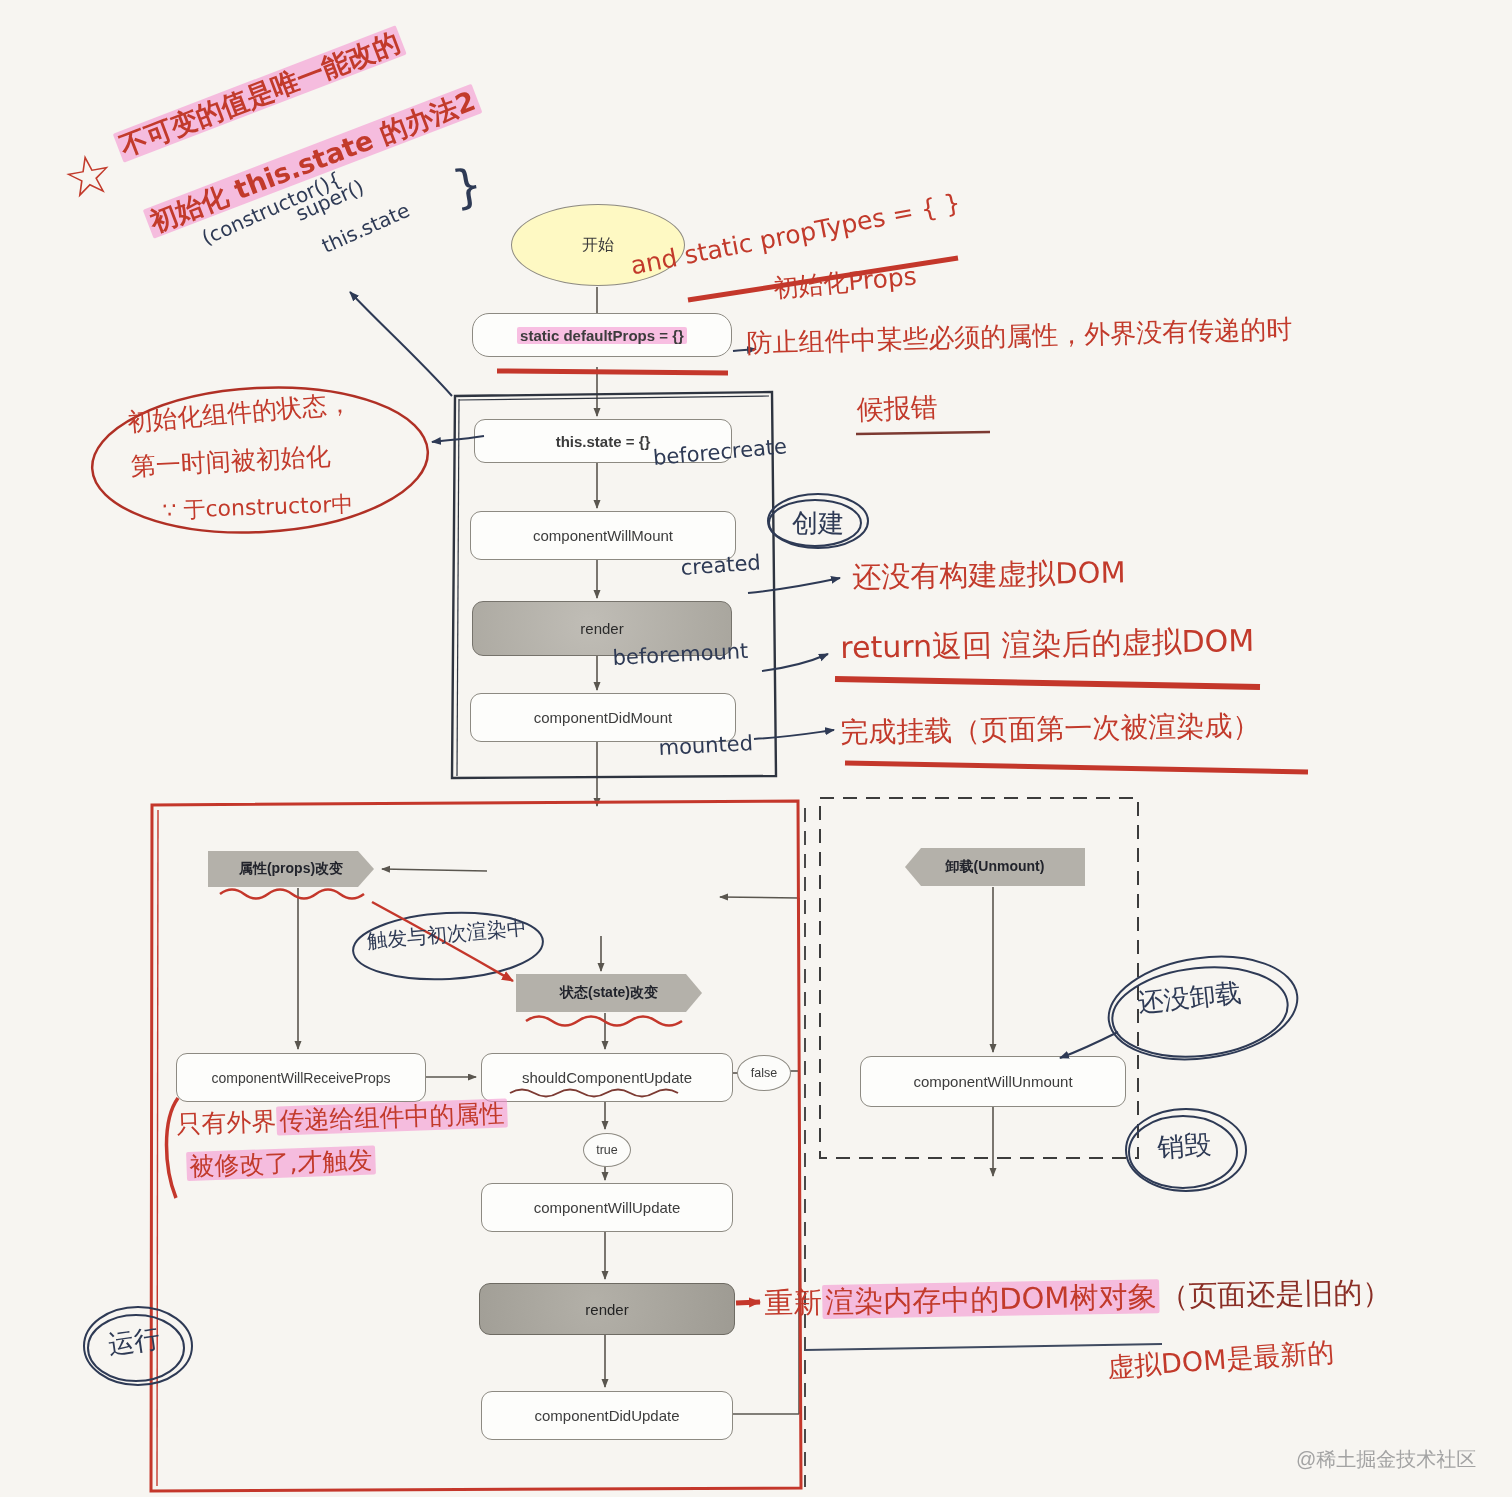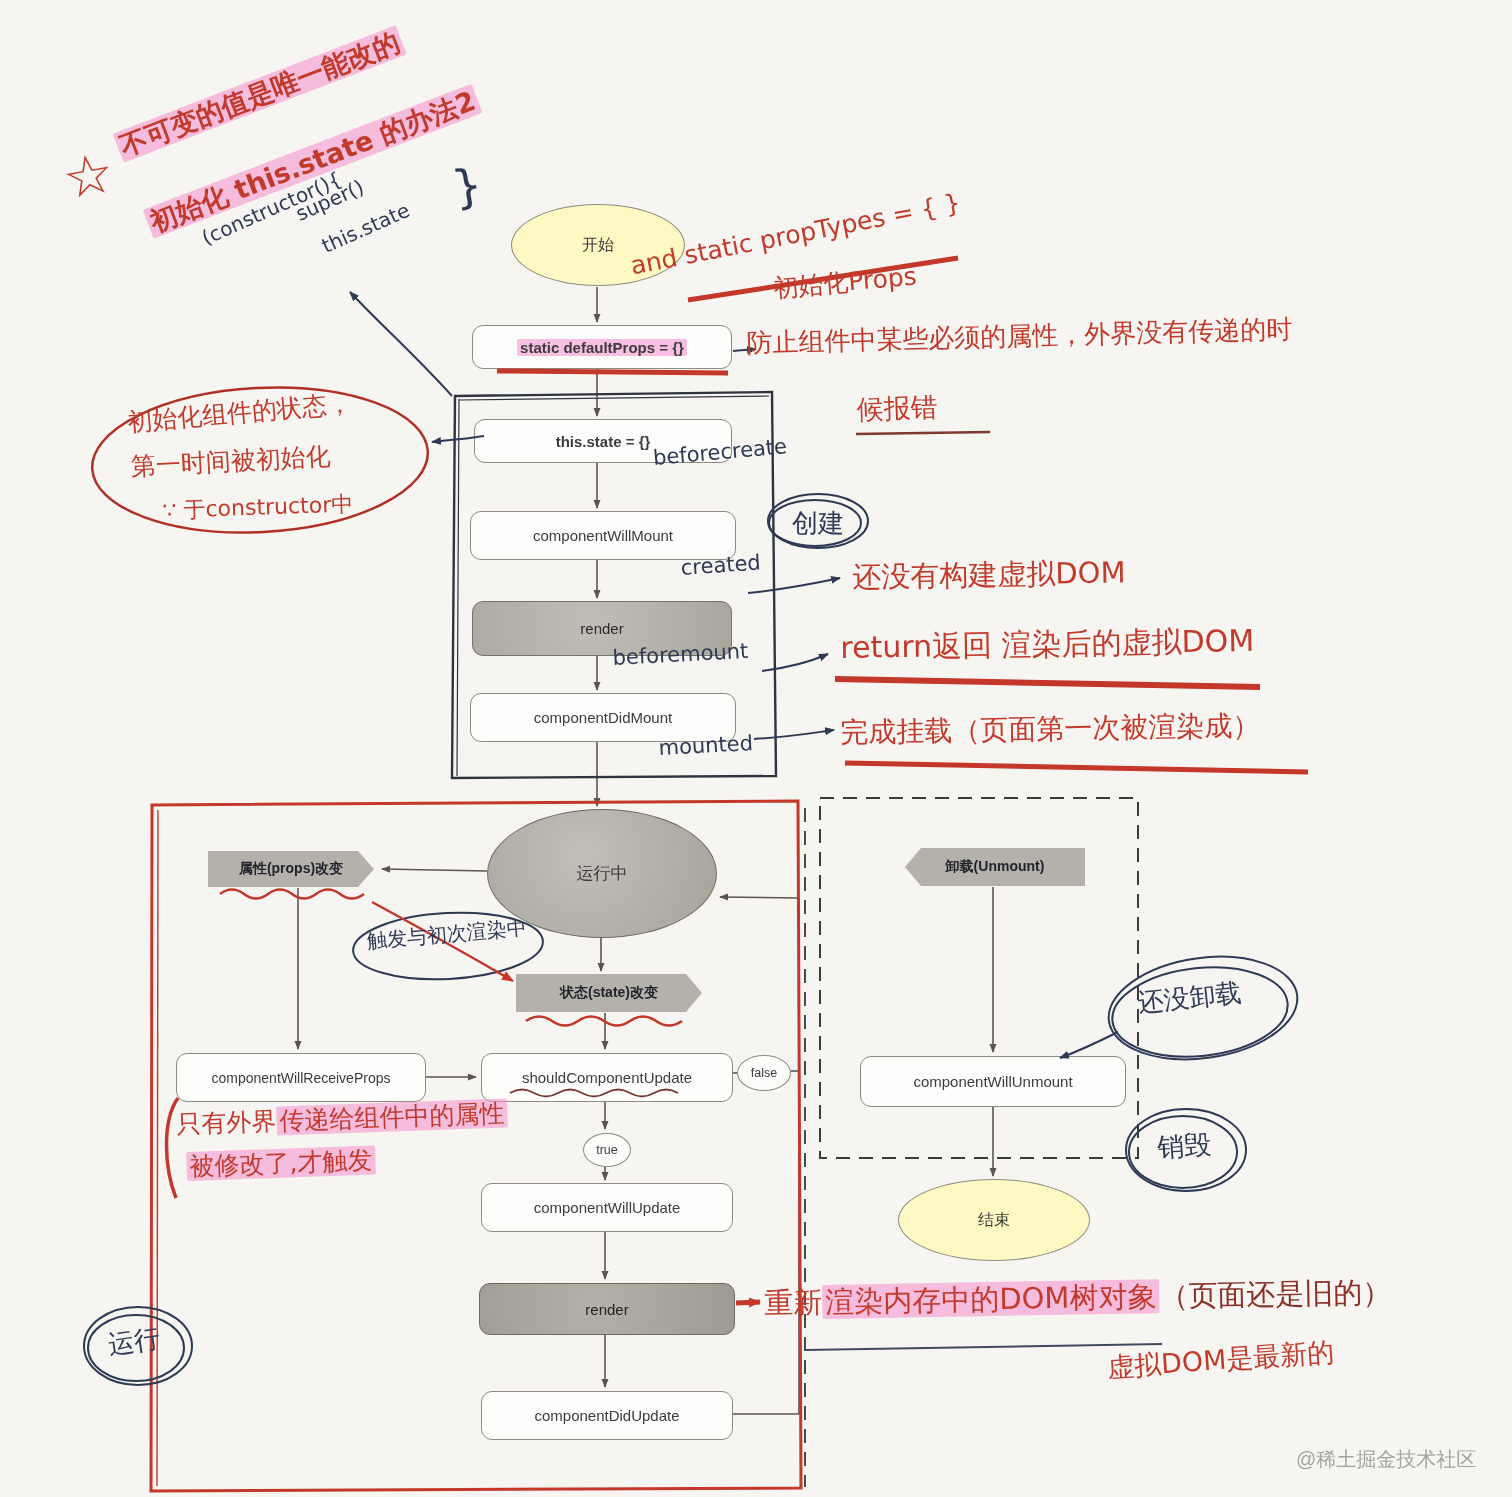--- a/index.html
+++ b/index.html
@@ -62,43 +62,40 @@
       <line x1="605" y1="1334" x2="605" y2="1387" marker-end="url(#mg)"></line>
       <line x1="993" y1="887" x2="993" y2="1052" marker-end="url(#mg)"></line>
       <line x1="993" y1="1106" x2="993" y2="1176" marker-end="url(#mg)"></line>
     </g>
   </svg>
 
   <div class="ellipse" style="left:511px;top:204px;width:172px;height:80px;">
     <span>开始</span>
   </div>
 
-  <div class="node" style="left:472px;top:325px;width:258px;height:42px;font-weight:bold;">
+  <div class="node" style="left:472px;top:313px;width:258px;height:42px;font-weight:bold;border-radius:17px;">
     <span class="hl">static defaultProps = {}</span>
   </div>
 
   <div class="node" style="left:474px;top:419px;width:256px;height:42px;font-weight:bold;">
     <span>this.state = {}</span>
   </div>
 
   <div class="node" style="left:470px;top:511px;width:264px;height:47px;">
     <span>componentWillMount</span>
   </div>
 
   <div class="node shaded" style="left:472px;top:601px;width:258px;height:53px;">
     <span>render</span>
   </div>
 
   <div class="node" style="left:470px;top:693px;width:264px;height:47px;">
     <span>componentDidMount</span>
   </div>
 
-  <div class="ellipse shaded" style="left:487px;top:809px;width:228px;height:127px;font-size:17px;">
-    <span>运行中</span>
-  </div>
 
   <div class="tag" style="left:208px;top:851px;width:166px;height:36px;">
     <span>属性(props)改变</span>
   </div>
 
   <div class="tag" style="left:516px;top:974px;width:186px;height:38px;">
     <span>状态(state)改变</span>
   </div>
 
   <div class="tag left" style="left:905px;top:848px;width:180px;height:38px;">
@@ -130,23 +127,20 @@
   </div>
 
   <div class="node" style="left:860px;top:1056px;width:264px;height:49px;">
     <span>componentWillUnmount</span>
   </div>
 
   <div class="node" style="left:481px;top:1391px;width:250px;height:47px;">
     <span>componentDidUpdate</span>
   </div>
 
-  <div class="ellipse" style="left:898px;top:1179px;width:190px;height:80px;">
-    <span>结束</span>
-  </div>
 
   <svg id="ink-layer" class="layer" width="1512" height="1497" viewBox="0 0 1512 1497">
     <defs>
       <marker id="md" markerWidth="11" markerHeight="9" refX="9" refY="4" orient="auto" markerUnits="userSpaceOnUse">
         <path d="M0,0 L10,4 L0,8 Z" fill="#2e3a55"></path>
       </marker>
       <marker id="mr" markerWidth="13" markerHeight="11" refX="11" refY="5" orient="auto" markerUnits="userSpaceOnUse">
         <path d="M0,0 L12,5 L0,10 Z" fill="#c4372b"></path>
       </marker>
     </defs>

